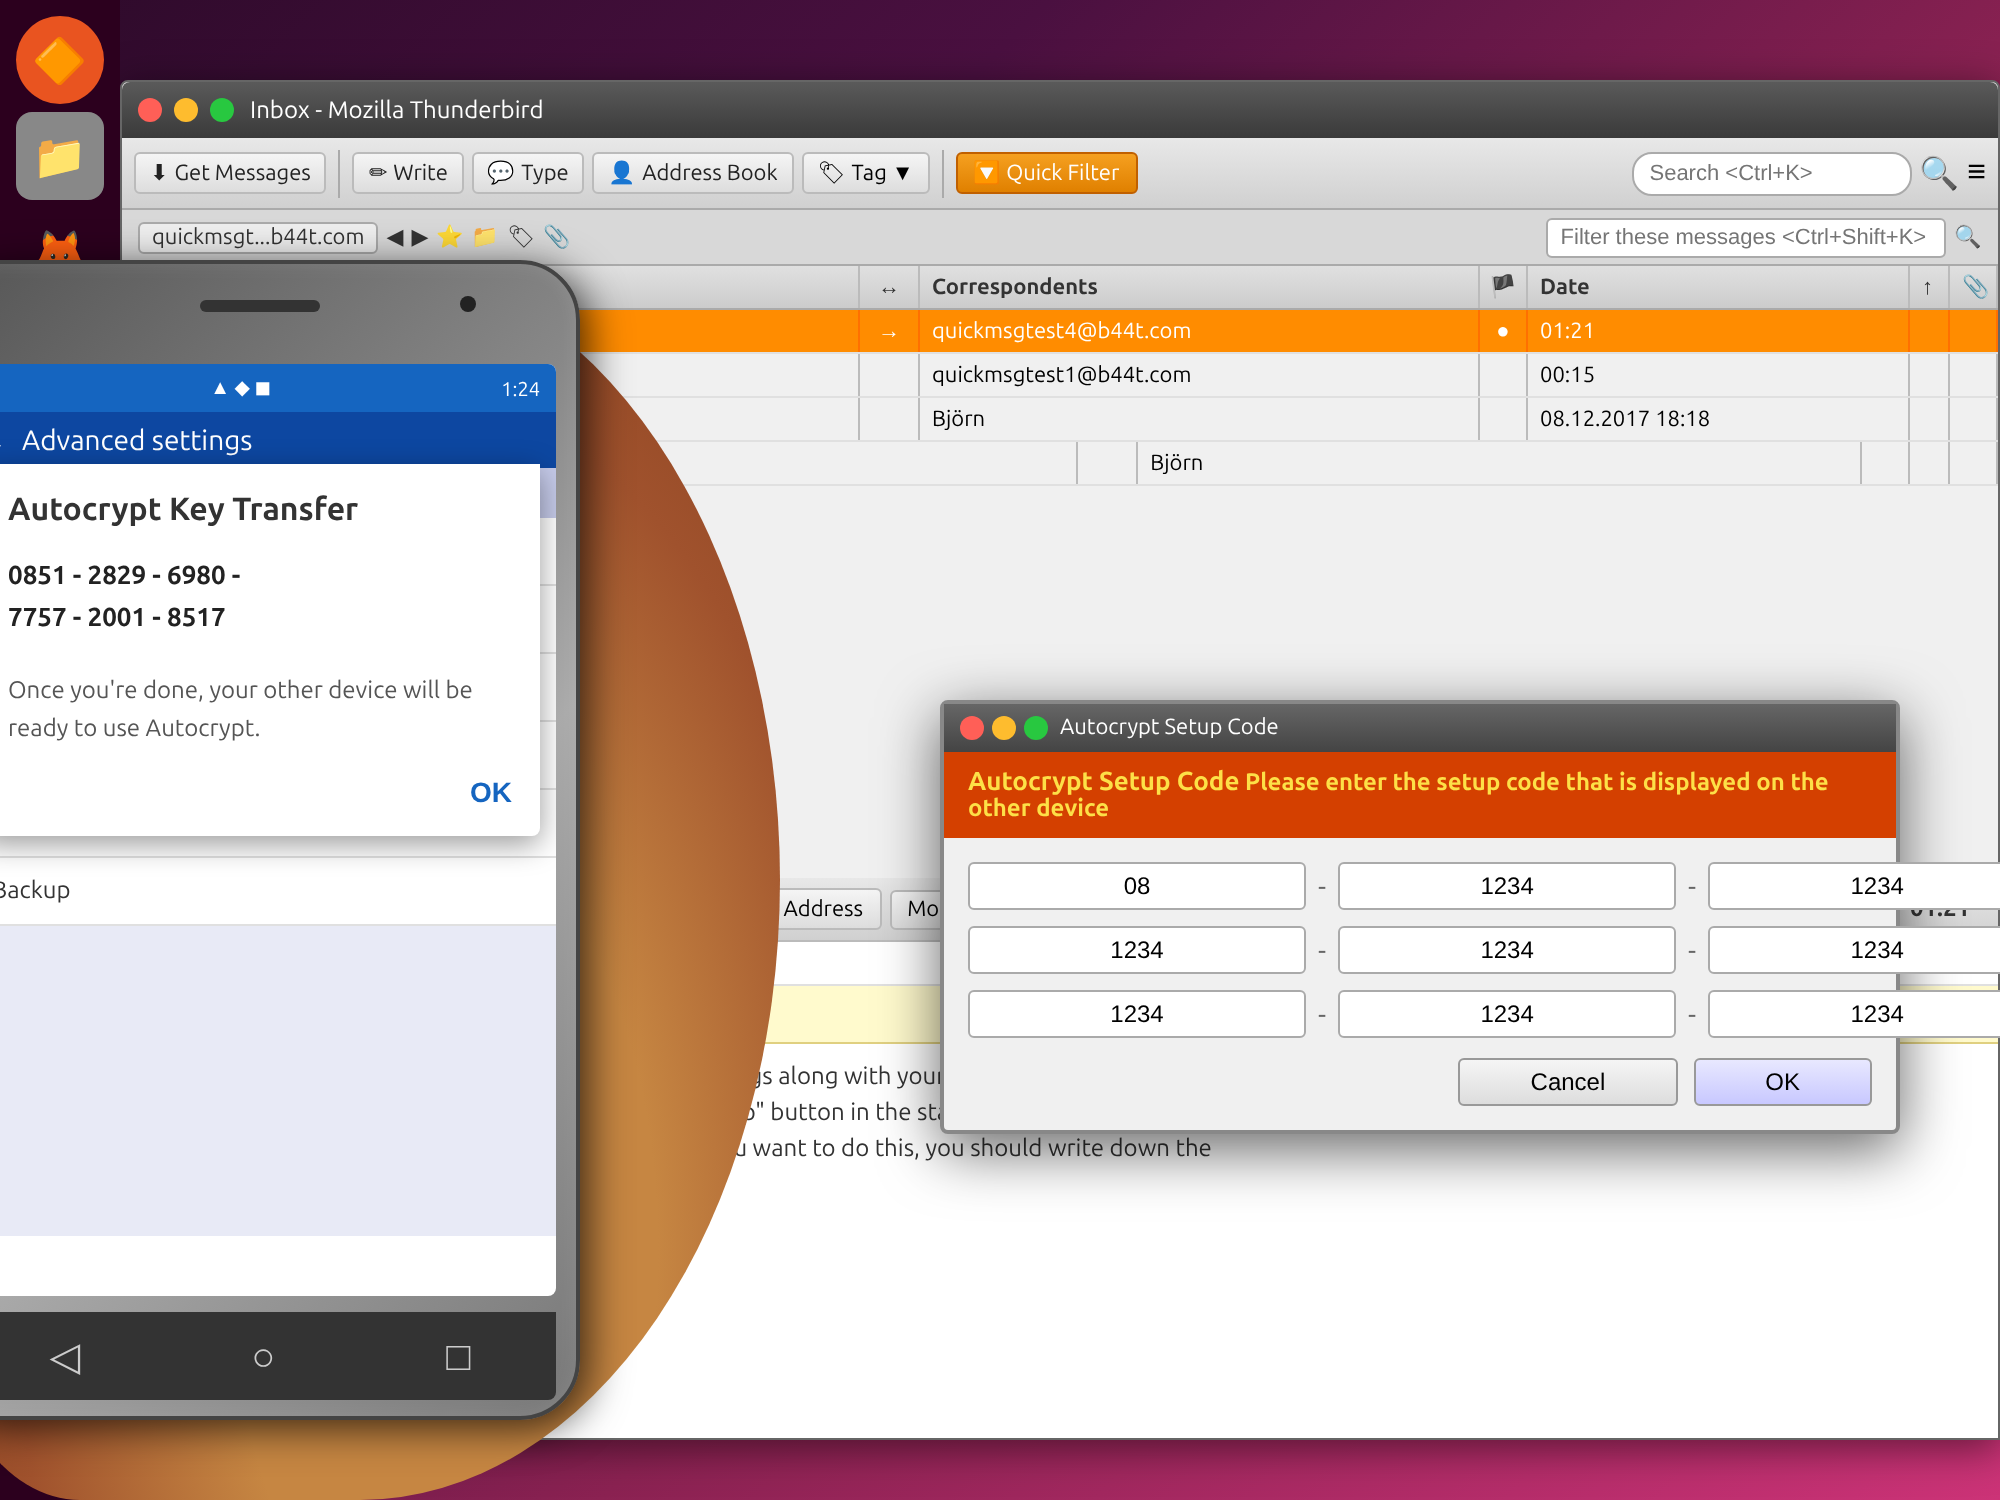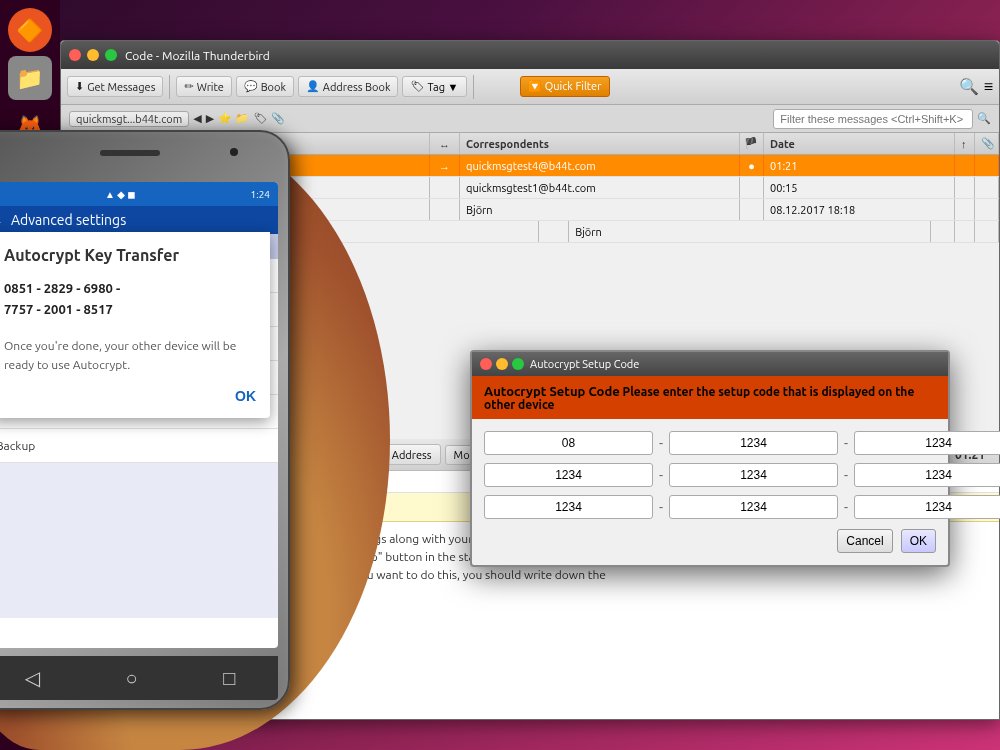--- a/index.html
+++ b/index.html
@@ -145,21 +145,20 @@
       cursor: pointer;
     }
     .quick-filter-btn {
       padding: 3px 8px;
       background: linear-gradient(to bottom, #f5a020, #e08000);
       border: 1px solid #c06000;
       border-radius: 3px;
       font-size: 11px;
       color: #fff;
       cursor: pointer;
-      margin-left: 40px;
     }
 
     
     .account-bar {
       background: #d8d8d8;
       height: 28px;
       display: flex;
       align-items: center;
       padding: 0 8px;
       border-bottom: 1px solid #aaa;
@@ -301,21 +300,21 @@
       font-size: 11px;
       gap: 6px;
     }
     .dialog-window-controls {
       display: flex;
       gap: 4px;
     }
     .dialog-header {
       background: #d44000;
       padding: 8px 12px;
-      color: #000000;
+      color: #fde047;
       font-size: 12px;
       font-weight: bold;
     }
     .dialog-header span.title {
       font-size: 13px;
       font-weight: bold;
     }
     .dialog-body {
       padding: 12px;
     }
@@ -340,21 +339,21 @@
       font-size: 14px;
       text-align: center;
     }
     .dialog-buttons {
       display: flex;
       justify-content: flex-end;
       gap: 8px;
       margin-top: 10px;
     }
     .dialog-btn {
-      padding: 4px 8px;
+      padding: 4px 35px;
       border: 1px solid #999;
       border-radius: 3px;
       font-size: 12px;
       cursor: pointer;
       background: linear-gradient(to bottom, #f5f5f5, #ddd);
     }
     .dialog-btn.ok {
       background: linear-gradient(to bottom, #e8e8ff, #c8c8ff);
     }
 
@@ -547,51 +546,52 @@
 </div>
 
 <div class="thunderbird-window">
 
   <div class="title-bar">
     <div class="window-controls">
       <div class="win-btn win-close"></div>
       <div class="win-btn win-min"></div>
       <div class="win-btn win-max"></div>
     </div>
-    <span>Code - Mozilla Thunderbird</span>
+    <span>Inbox - Mozilla Thunderbird</span>
   </div>
 
   <div class="toolbar">
     <div class="tb-btn">
       <span>⬇</span>
       <span>Get Messages</span>
     </div>
     <div class="tb-separator"></div>
     <div class="tb-btn">
       <span>✏</span>
       <span>Write</span>
     </div>
     <div class="tb-btn">
       <span>💬</span>
-      <span>Book</span>
+      <span>Type</span>
     </div>
     <div class="tb-btn">
       <span>👤</span>
       <span>Address Book</span>
     </div>
     <div class="tag-btn">
       <span>🏷</span>
       <span>Tag ▼</span>
     </div>
     <div class="tb-separator"></div>
     <div class="quick-filter-btn">
       <span>🔽</span>
       <span>Quick Filter</span>
     </div>
     <div class="search-bar">
+      <input class="search-input" type="text" placeholder="Search &lt;Ctrl+K&gt;" style="">
       <span>🔍</span>
       <span style="font-size:16px;cursor:pointer;">≡</span>
     </div>
   </div>
 
   <div class="account-bar">
     <span style="background:#eee;border:1px solid #aaa;padding:1px 6px;border-radius:3px;cursor:pointer;">quickmsgt...b44t.com</span>
     <span style="cursor:pointer;">◀</span>
     <span style="cursor:pointer;">▶</span>
     <span>⭐</span>

